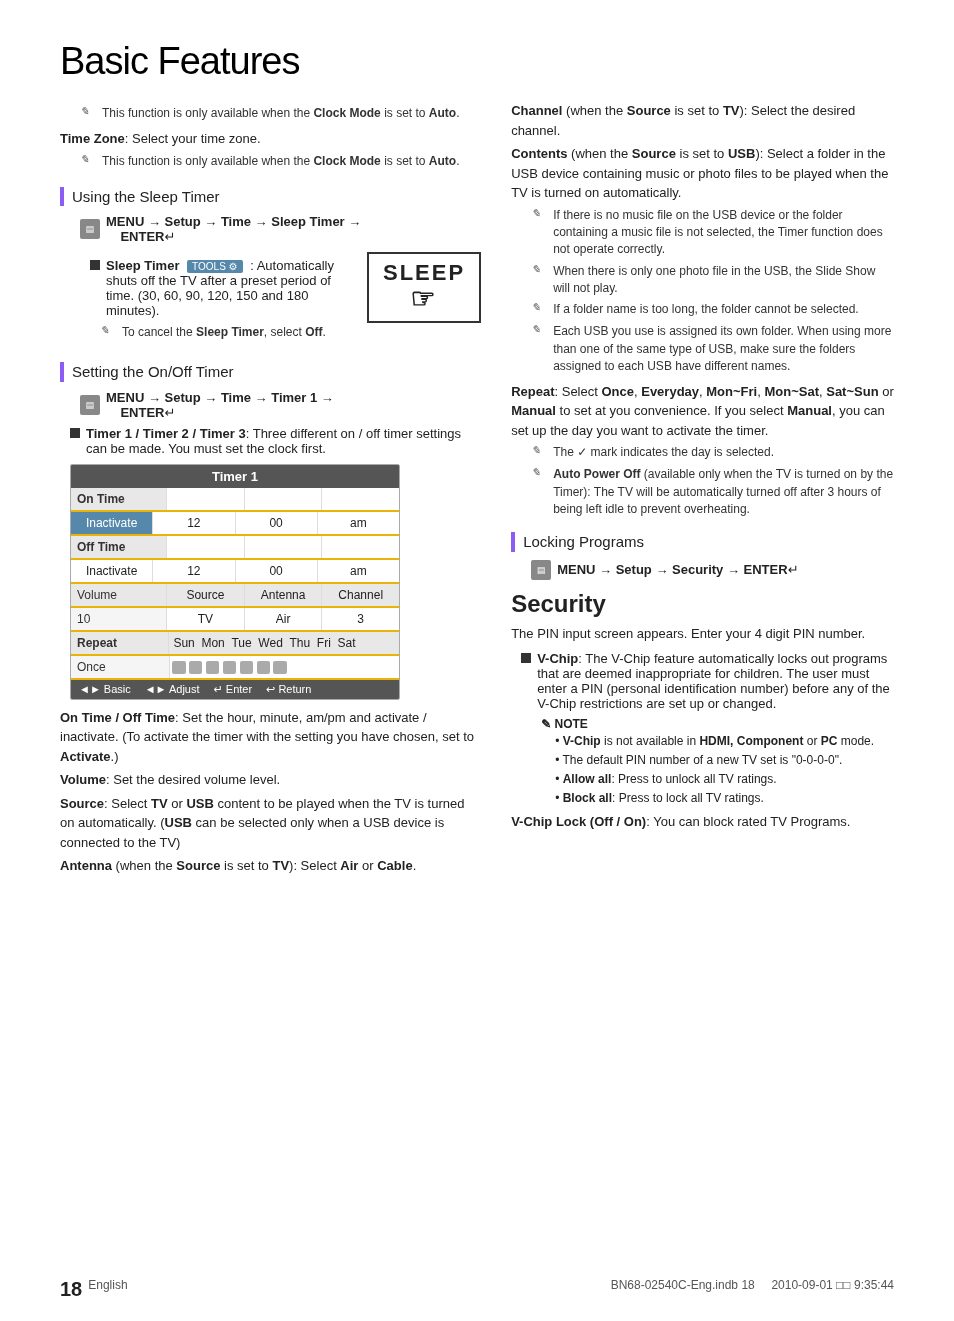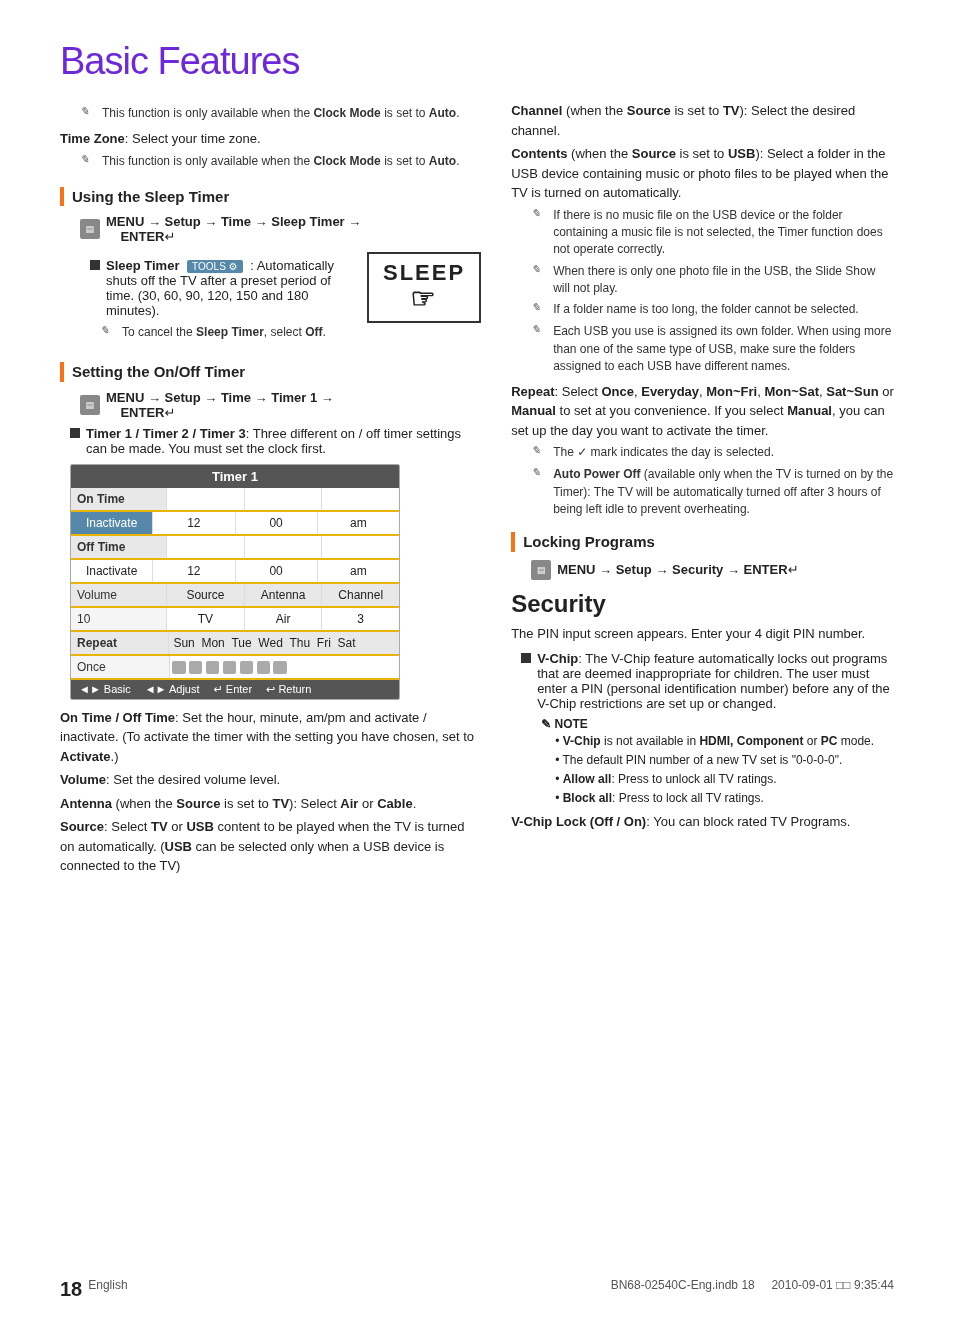--- a/index.html
+++ b/index.html
@@ -15,37 +15,37 @@
     .page {
       width: 954px;
       min-height: 1321px;
       padding: 40px 60px 60px 60px;
       position: relative;
     }
     h1.page-title {
       font-size: 38px;
       font-weight: 300;
       margin-bottom: 18px;
-      color: #6d28d9;
+      color: #000000;
       letter-spacing: -1px;
     }
     .two-col {
       display: flex;
       gap: 30px;
     }
     .col-left {
       flex: 1.1;
     }
     .col-right {
       flex: 1;
     }
     .section-heading {
       font-size: 15px;
-      font-weight: bold;
-      border-left: 4px solid #f97316;
+      font-weight: normal;
+      border-left: 4px solid #8b5cf6;
       padding-left: 8px;
       margin: 16px 0 8px 0;
       line-height: 1.3;
     }
     .menu-line {
       display: flex;
       align-items: center;
       gap: 6px;
       margin: 6px 0 6px 20px;
       font-size: 13px;
@@ -359,24 +359,24 @@
         </div>
       </div>
 
       <p style="margin-top:8px;">
         <span class="bold">On Time / Off Time</span>: Set the hour, minute, am/pm and activate / inactivate. (To activate the timer with the setting you have chosen, set to <span class="bold">Activate</span>.)
       </p>
       <p>
         <span class="bold">Volume</span>: Set the desired volume level.
       </p>
       <p>
+        <span class="bold">Source</span>: Select <span class="bold">TV</span> or <span class="bold">USB</span> content to be played when the TV is turned on automatically. (<span class="bold">USB</span> can be selected only when a USB device is connected to the TV)
+      </p>
+      <p>
         <span class="bold">Antenna</span> (when the <span class="bold">Source</span> is set to <span class="bold">TV</span>): Select <span class="bold">Air</span> or <span class="bold">Cable</span>.
-      </p>
-      <p>
-        <span class="bold">Source</span>: Select <span class="bold">TV</span> or <span class="bold">USB</span> content to be played when the TV is turned on automatically. (<span class="bold">USB</span> can be selected only when a USB device is connected to the TV)
       </p>
 
     </div>
 
     <div class="col-right">
 
       <p>
         <span class="bold">Channel</span> (when the <span class="bold">Source</span> is set to <span class="bold">TV</span>): Select the desired channel.
       </p>
       <p style="margin-top:4px;">

